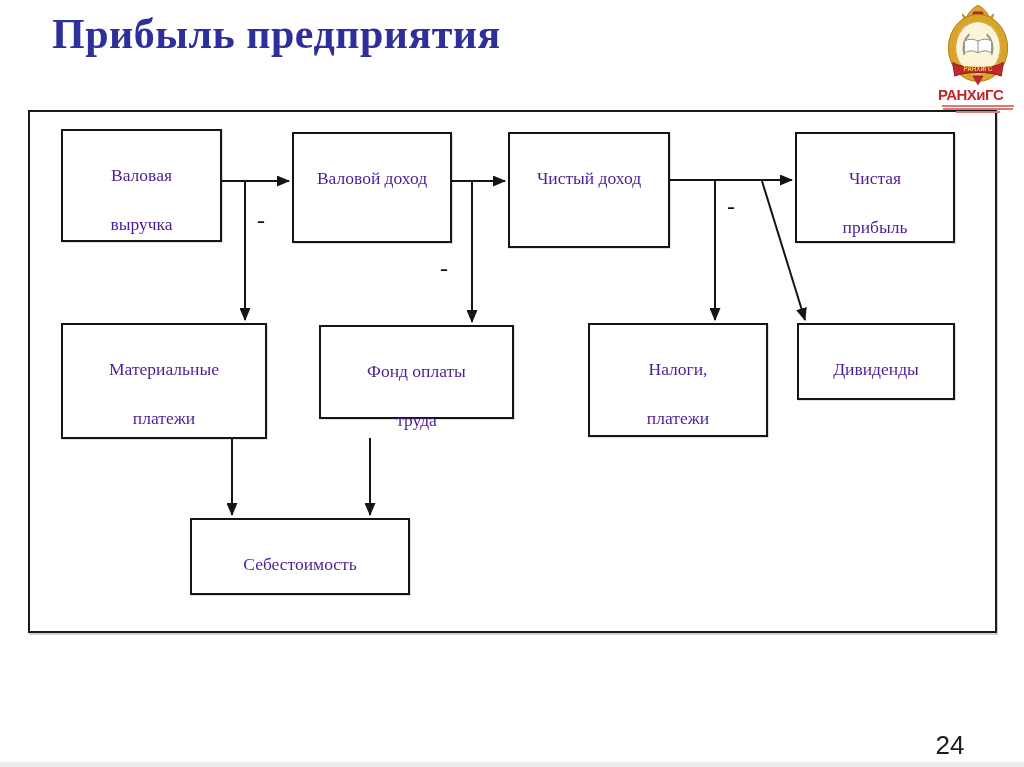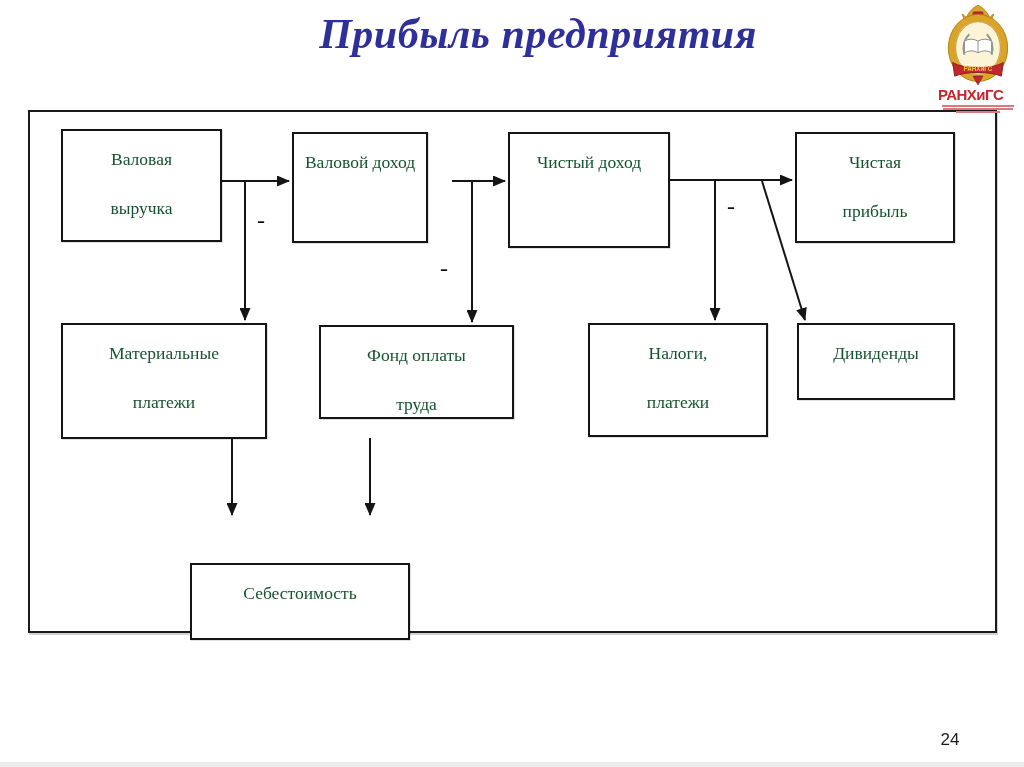--- a/index.html
+++ b/index.html
@@ -10,27 +10,25 @@
     overflow:hidden;
     font-family:"Liberation Serif", serif;
   }
   .title{
     position:absolute;
     top:10px;left:0;
     width:100%;
     box-sizing:border-box;
     padding-left:52px;
     margin:0;
-    text-align:center;
     font-family:"Liberation Serif", serif;
     font-weight:bold;
     font-size:42px;
     letter-spacing:0.5px;
     color:#2f2f9c;
-    font-style:italic;
   }
   
   .logo{
     position:absolute;
     top:4px;left:938px;
     width:80px;
     z-index:5;
   }
   .logo-emblem{display:block;margin:0 auto;}
   .logo-text{
@@ -65,55 +63,55 @@
     z-index:2;
   }
   .box{
     position:absolute;
     box-sizing:border-box;
     border:2px solid #151515;
     background:#fff;
     text-align:center;
     font-family:"Liberation Serif", serif;
     font-size:17.5px;
-    color:#14532d;
-    padding-top:4px;
+    color:#4c1d95;
+    padding-top:20px;
     z-index:3;
     box-shadow:1px 1px 0 rgba(0,0,0,0.12);
   }
   .box span{display:block;height:49px;line-height:49px;white-space:nowrap;}
   .b1{left:61px;top:129px;width:161px;height:113px;}
-  .b2{left:292px;top:132px;width:136px;height:111px;}
+  .b2{left:292px;top:132px;width:160px;height:111px;}
   .b3{left:508px;top:132px;width:162px;height:116px;}
   .b4{left:795px;top:132px;width:160px;height:111px;text-align:center;}
   .b5{left:61px;top:323px;width:206px;height:116px;}
   .b6{left:319px;top:325px;width:195px;height:94px;}
   .b7{left:588px;top:323px;width:180px;height:114px;}
   .b8{left:797px;top:323px;width:158px;height:77px;}
-  .b9{left:190px;top:518px;width:220px;height:77px;margin-top:45px;}
+  .b9{left:190px;top:518px;width:220px;height:77px;}
   .minus{
     position:absolute;
     width:18px;height:30px;
     text-align:center;
     font-family:"Liberation Serif", serif;
     font-size:24px;
     line-height:28px;
     color:#111;
     z-index:4;
   }
   .m1{left:252px;top:206px;}
   .m2{left:435px;top:254px;}
   .m3{left:722px;top:192px;}
   .page-number{
     position:absolute;
     left:930px;top:730px;
     width:40px;
     text-align:center;
     font-family:"Liberation Sans", sans-serif;
-    font-size:17px;
+    font-size:26px;
     color:#1c1c1c;
   }
   .bottom-bar{
     position:absolute;
     left:0;bottom:0;
     width:100%;height:5px;
     background:#ececec;
   }
 </style>
 </head>

